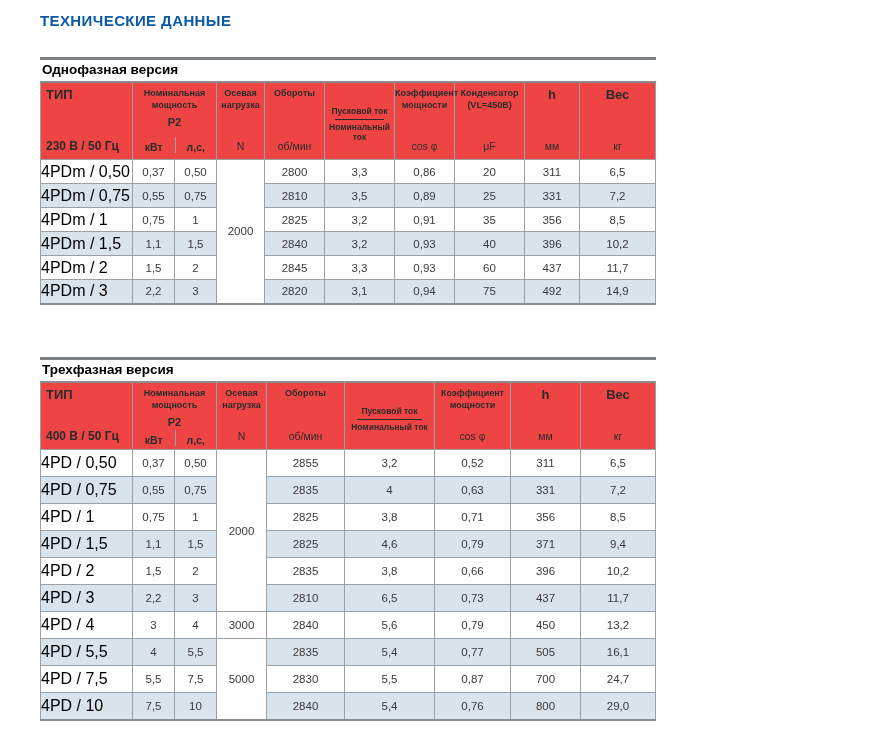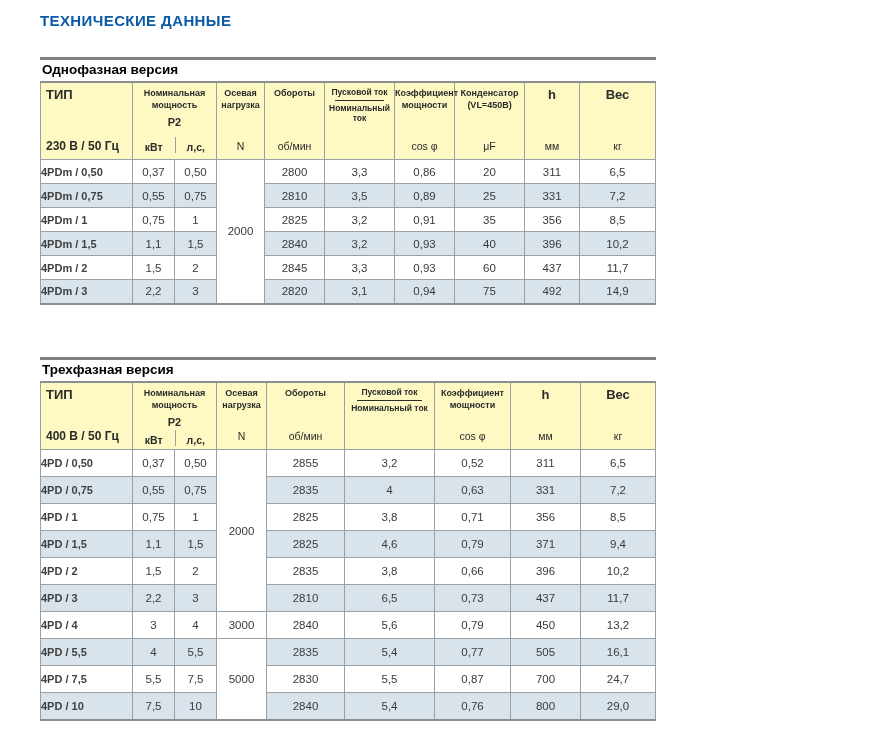--- a/index.html
+++ b/index.html
@@ -5,38 +5,38 @@
   html,body{margin:0;padding:0;background:#fff;}
   body{width:888px;height:737px;font-family:"Liberation Sans",sans-serif;}
   .page{position:relative;width:716px;height:737px;background:#fff;overflow:hidden;}
   .page-title{position:absolute;left:40px;top:12px;font-size:15px;font-weight:bold;color:#0b5aa5;letter-spacing:.4px;}
   .tsec{position:absolute;left:40px;width:616px;}
   .tsec-1{top:57px;}
   .tsec-2{top:357px;}
   .stitle{border-top:3px solid #7d8184;font-size:13.5px;font-weight:bold;color:#000000;padding:2px 0 4px 2px;}
   table.spec{border-collapse:collapse;width:616px;table-layout:fixed;border-top:2px solid #898e92;border-bottom:2px solid #898e92;}
   table.spec th,table.spec td{border:1px solid #9aa0a4;padding:0;box-sizing:border-box;}
-  table.spec thead th{vertical-align:top;background:#fef9c3;margin-top:10px;}
+  table.spec thead th{vertical-align:top;background:#ef4444;margin-top:10px;}
   .hcell{display:flex;flex-direction:column;justify-content:space-between;}
   .t1 .hcell{height:76px;}
   .t2 .hcell{height:66px;}
   .ht{font-size:9px;font-weight:bold;color:#2b2b2b;line-height:1.3;padding-top:5px;text-align:center;}
   .ht.big{font-size:13px;line-height:1.1;}
   .hcell.left .ht{text-align:left;padding-left:5px;}
   .sub{font-size:11px;font-weight:bold;margin-top:4px;}
   .unit{font-size:10.5px;font-weight:normal;color:#2b2b2b;text-align:center;padding-bottom:6px;min-height:13px;}
   .hcell.left .unit{text-align:left;padding-left:5px;font-weight:bold;font-size:12px;}
   .u2{display:grid;grid-template-columns:1fr 1fr;align-items:end;padding-bottom:6px;font-size:10.5px;color:#2b2b2b;}
   .u2 span{text-align:center;padding-top:4px;}
   .u2 span + span{border-left:1px solid #9aa0a4;}
-  .frac{font-size:8.5px;font-weight:bold;color:#2b2b2b;padding-top:4px;display:flex;flex-direction:column;align-items:center;line-height:1.25;}
+  .frac{font-size:8.5px;font-weight:bold;color:#2b2b2b;padding-top:23px;display:flex;flex-direction:column;align-items:center;line-height:1.25;}
   .fline{width:72%;height:1px;background:#2b2b2b;margin:2px 0;}
   .t1 tbody td{height:24px;}
   .t2 tbody td{height:27px;}
-  td.type{font-weight:bold;font-size:11px;text-align:left;padding-left:6px;color:#404040;}
+  td.type{font-weight:normal;font-size:16px;text-align:left;padding-left:6px;color:#000000;}
   td.num{font-size:11.5px;text-align:center;color:#3a3a3a;}
   tbody tr:nth-child(even) td{background:#d9e3ec;}
   table.spec tbody td.axial{background:#fff;font-size:11.5px;text-align:center;color:#3a3a3a;}
   .pump{position:absolute;left:690px;top:130px;width:198px;height:520px;}
 </style>
 </head>
 <body>
 
 <div class="page">
 

